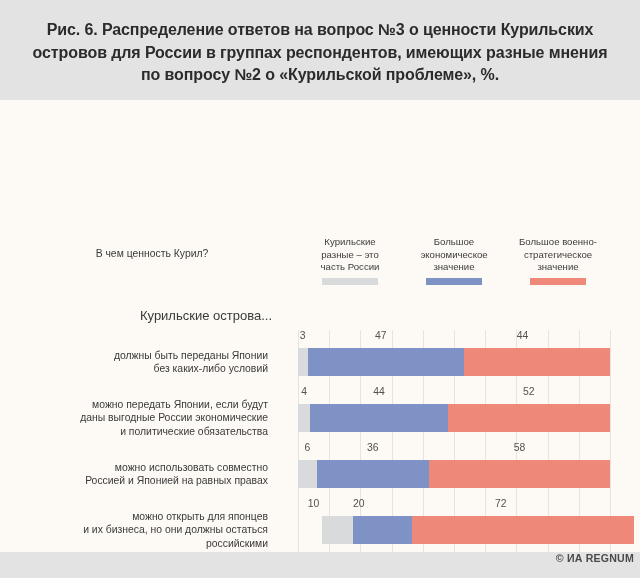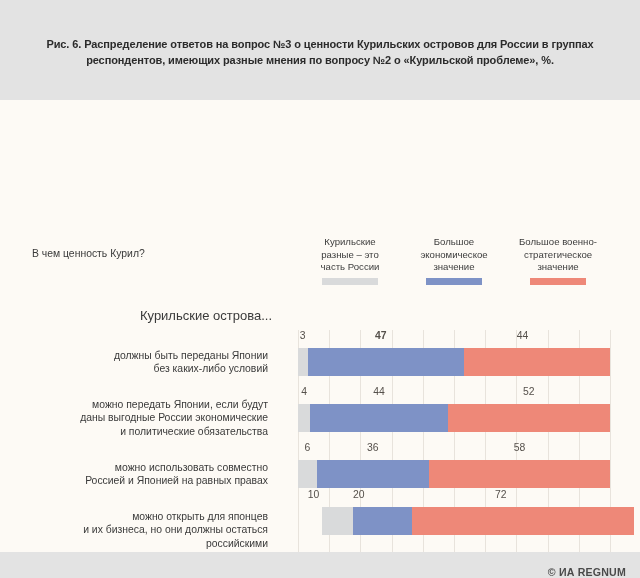--- a/index.html
+++ b/index.html
@@ -20,21 +20,21 @@
   .header {
     width: 640px;
     height: 100px;
     background: #e3e3e3;
     display: flex;
     align-items: center;
     justify-content: center;
     padding: 6px 26px 0 26px;
   }
   .header-title {
-    font-size: 11px;
+    font-size: 16px;
     font-weight: bold;
     line-height: 1.42;
     color: #2b2b2b;
     text-align: center;
     letter-spacing: -0.1px;
   }
 
   
   .chart-wrap {
     position: relative;
@@ -69,21 +69,21 @@
     width: 56px;
     height: 7px;
   }
 
   
   .axis-question {
     position: absolute;
     right: 368px;
     top: 147px;
     width: 240px;
-    text-align: left;
+    text-align: center;
     font-size: 10.4px;
     color: #3a3a3a;
     line-height: 1.3;
   }
   .axis-subhead {
     position: absolute;
     right: 368px;
     top: 208px;
     width: 240px;
     text-align: right;
@@ -161,23 +161,23 @@
 
   
   .footer {
     position: absolute;
     left: 0;
     top: 552px;
     width: 640px;
     height: 26px;
     background: #e3e3e3;
     display: flex;
-    align-items: flex-end;
+    align-items: flex-start;
     justify-content: flex-end;
-    padding-right: 14px;
+    padding-right: 6px;
   }
   .footer-text {
     font-size: 10.6px;
     font-weight: bold;
     color: #4a4a4a;
     letter-spacing: 0.2px;
   }
 </style>
 </head>
 <body>
@@ -223,21 +223,21 @@
         <div class="gridline" style="left: 187.2px;"></div>
         <div class="gridline" style="left: 218.4px;"></div>
         <div class="gridline" style="left: 249.6px;"></div>
         <div class="gridline" style="left: 280.8px;"></div>
         <div class="gridline" style="left: 312px;"></div>
       </div>
     <div class="rows" id="rows">
         <div class="row" style="top: 0px;">
           <div class="row-labels">
             <div class="val" style="left: 4.68px;">3</div>
-            <div class="val" style="left: 82.68px; font-weight: bold;">47</div>
+            <div class="val" style="left: 82.68px;">47</div>
             <div class="val" style="left: 224.64px;">44</div>
           </div>
           <div class="bar">
             <div class="seg" style="background: rgb(217, 218, 219); width: 9.95745px;"></div>
             <div class="seg" style="background: rgb(126, 146, 198); width: 156px;"></div>
             <div class="seg" style="background: rgb(238, 136, 120); width: 146.043px;"></div>
           </div>
         </div>
         <div class="row" style="top: 56px;">
           <div class="row-labels">
@@ -256,21 +256,21 @@
             <div class="val" style="left: 9.36px;">6</div>
             <div class="val" style="left: 74.88px; text-align: center;">36</div>
             <div class="val" style="left: 221.52px;">58</div>
           </div>
           <div class="bar">
             <div class="seg" style="background: rgb(217, 218, 219); width: 18.72px;"></div>
             <div class="seg" style="background: rgb(126, 146, 198); width: 112.32px;"></div>
             <div class="seg" style="background: rgb(238, 136, 120); width: 180.96px;"></div>
           </div>
         </div>
-        <div class="row" style="top: 159px; padding-left: 24px;">
+        <div class="row" style="top: 168px; padding-left: 24px;">
           <div class="row-labels">
             <div class="val" style="left: 15.6px;">10</div>
             <div class="val" style="left: 60.84px;">20</div>
             <div class="val" style="left: 202.8px;">72</div>
           </div>
           <div class="bar">
             <div class="seg" style="background: rgb(217, 218, 219); width: 30.8911px;"></div>
             <div class="seg" style="background: rgb(126, 146, 198); width: 58.6931px;"></div>
             <div class="seg" style="background: rgb(238, 136, 120); width: 222.416px;"></div>
           </div>

